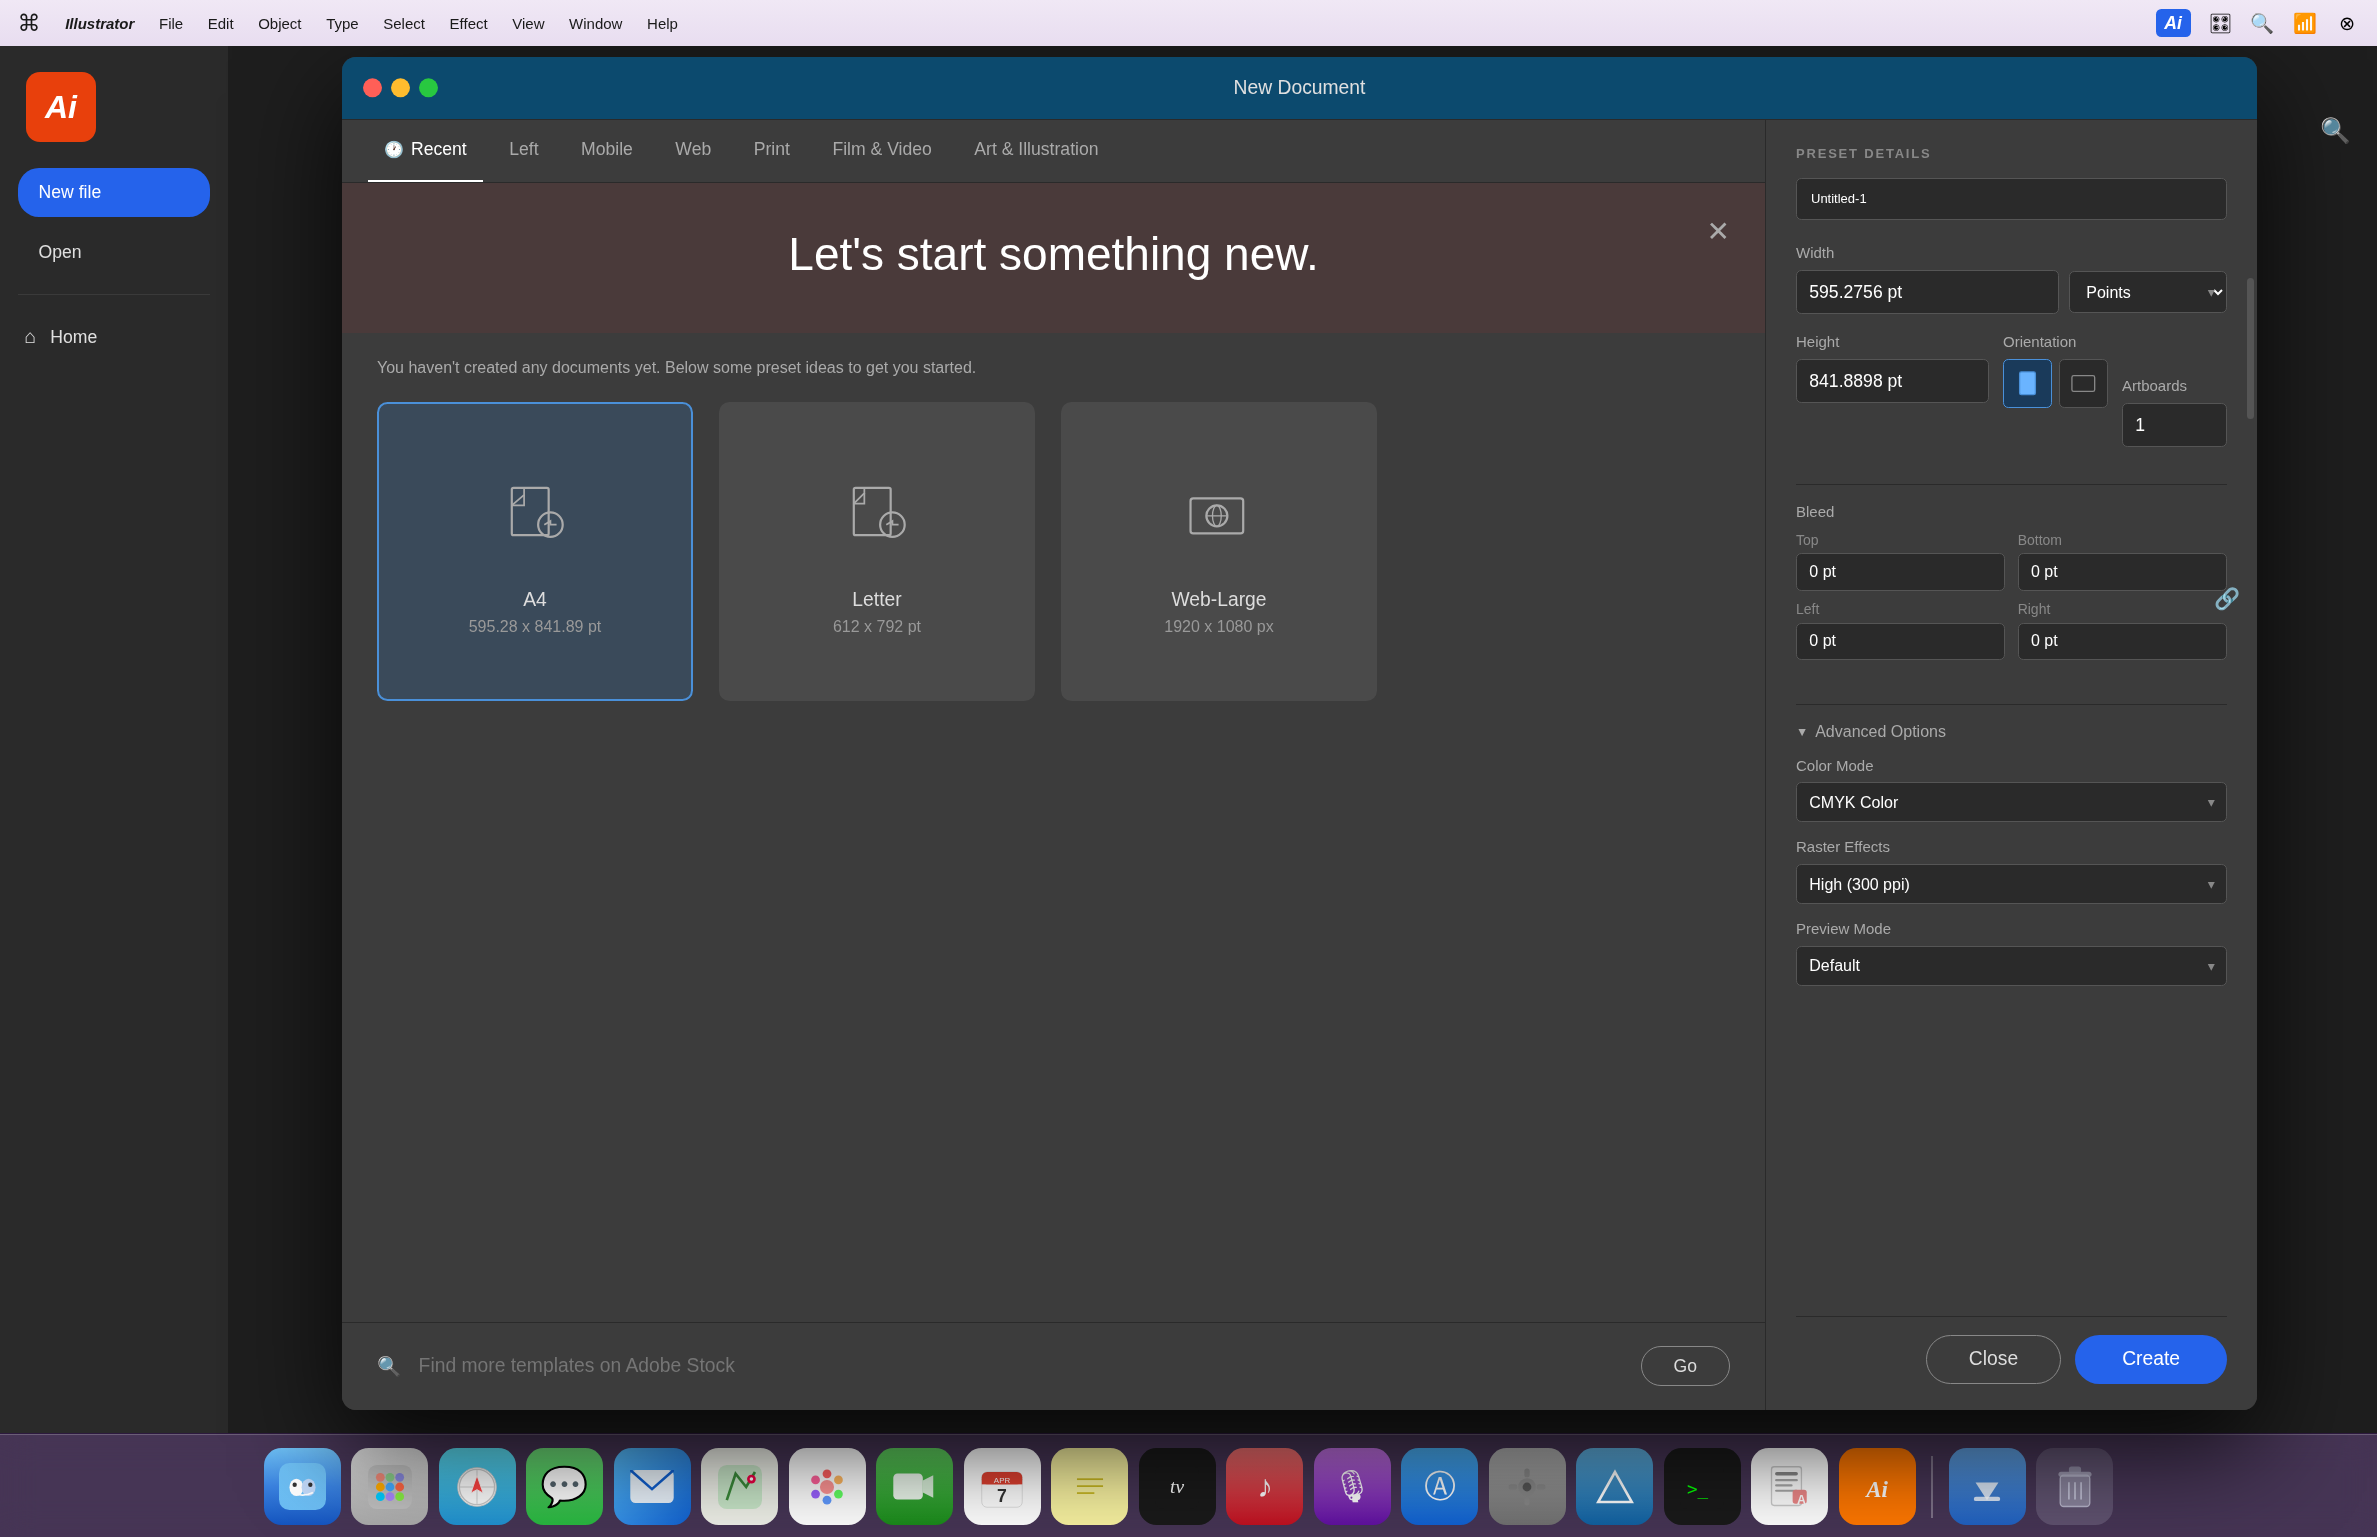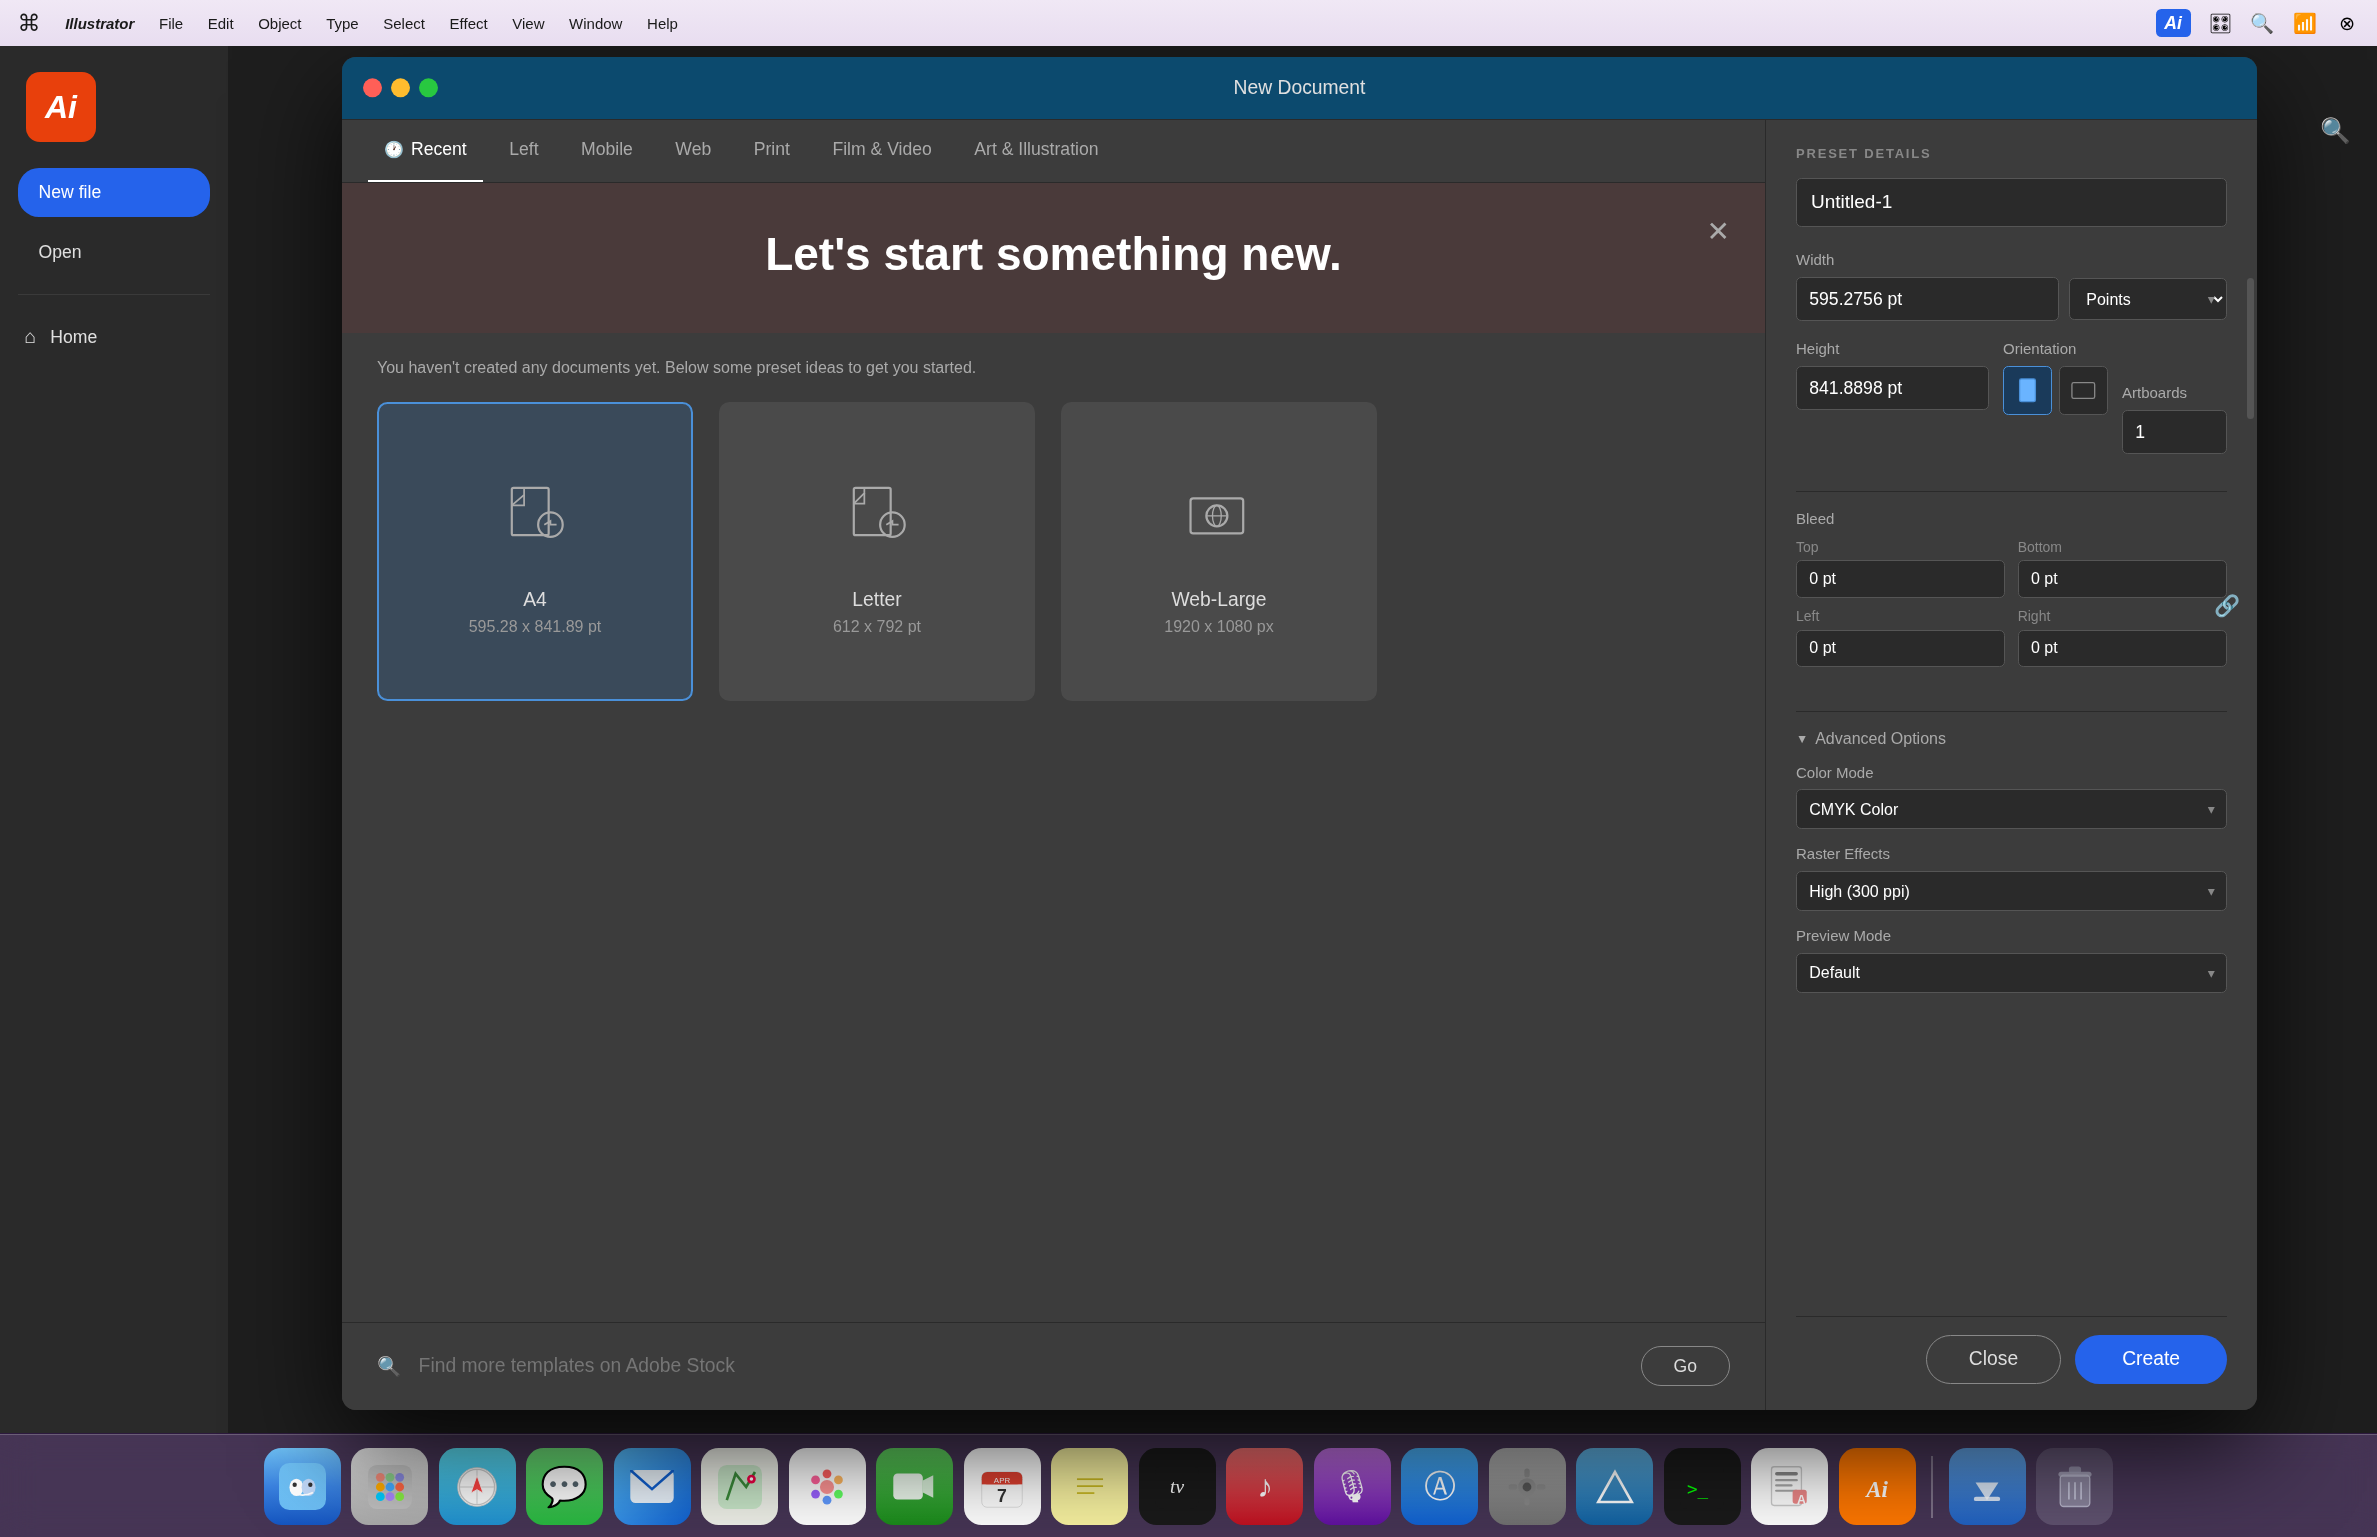--- a/index.html
+++ b/index.html
@@ -227,21 +227,21 @@
 
     
     .dialog-hero {
       background: #4a3a3a;
       padding: 44px 53px 35px;
       text-align: center;
       flex-shrink: 0;
     }
     .hero-title {
       font-size: 46px;
-      font-weight: 700;
+      font-weight: 400;
       color: #fff;
       margin-bottom: 17.6px;
     }
     .hero-subtitle {
       font-size: 23px;
       color: #bbb;
       line-height: 1.5;
     }
     .hero-link { color: #6ab4ff; text-decoration: none; }
 
@@ -362,21 +362,21 @@
       color: #888;
       text-transform: uppercase;
       letter-spacing: 1.8px;
       margin-bottom: 17.6px;
     }
     .doc-name-input {
       width: 100%;
       background: #2a2a2a;
       border: 0.9px solid #555;
       color: #fff;
-      font-size: 19px;
+      font-size: 13px;
       padding: 12.3px 14px;
       border-radius: 5.3px;
       margin-bottom: 24.6px;
       outline: none;
     }
     .field-label {
       font-size: 15px;
       color: #aaa;
       margin-bottom: 8.8px;
       display: block;

